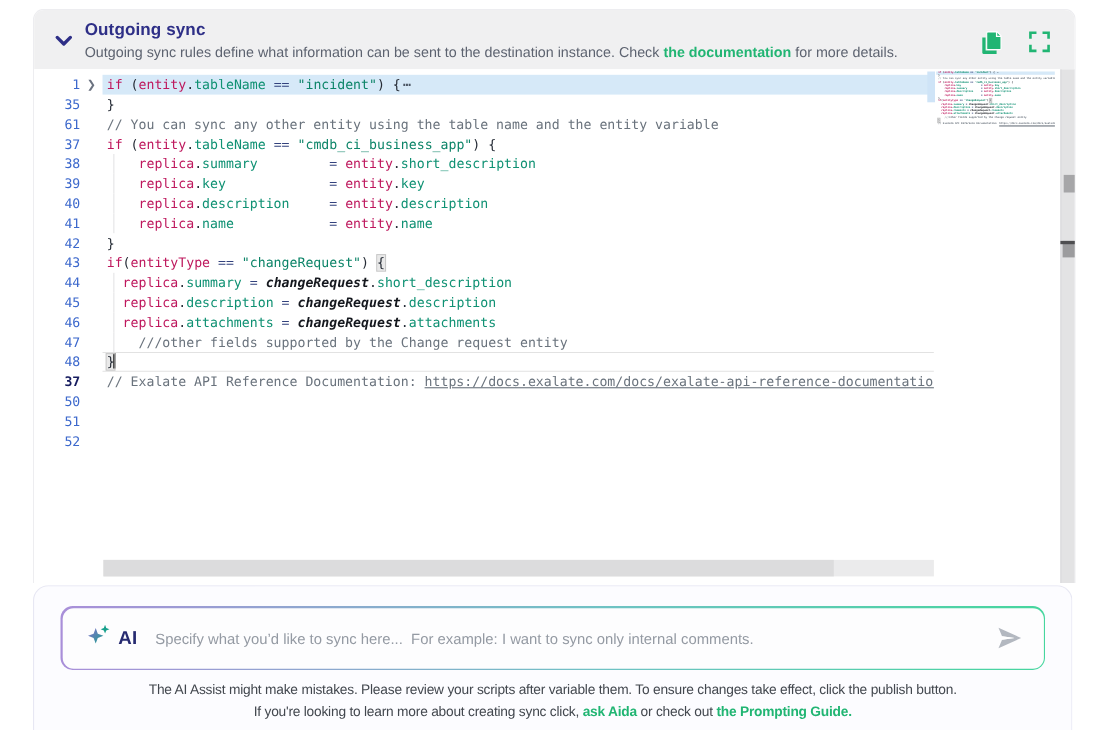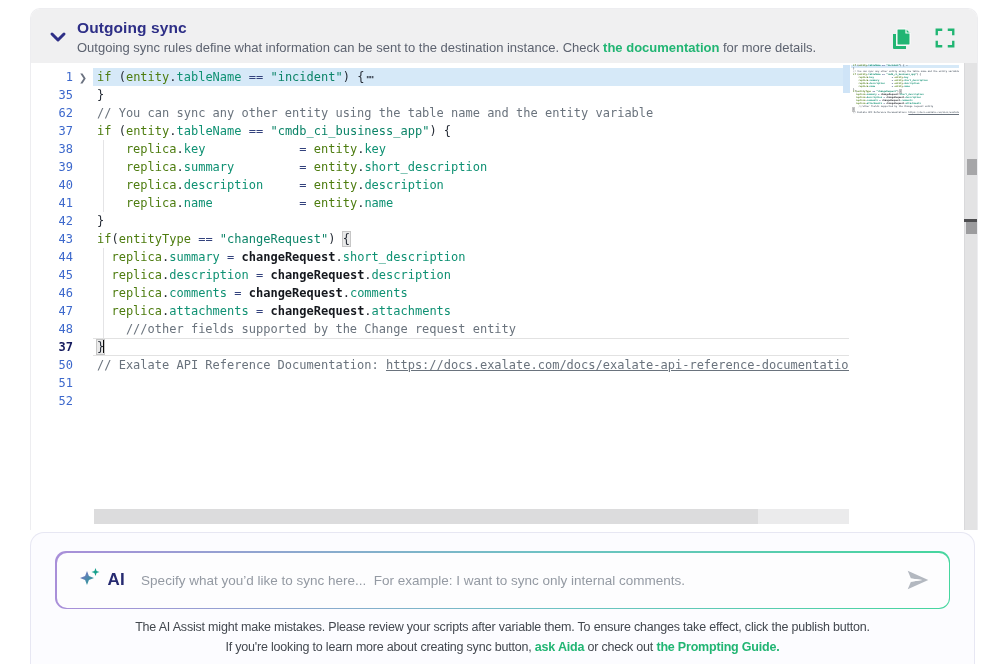--- a/index.html
+++ b/index.html
@@ -22,26 +22,26 @@
   .gutter { position:absolute; left:0; top:0; bottom:0; width:62px; padding-top:5px; background:#fff; }
   .gutter-row { height:18px; display:flex; align-items:center; }
   .line-num { width:42px; text-align:right; font:12px/18px "DejaVu Sans Mono", monospace; color:#3c68cc; }
   .line-num.active { color:#161c5f; font-weight:700; }
   .fold-col { width:20px; text-align:center; font-size:10px; color:#6b7280; cursor:pointer; }
   .code-area { position:absolute; left:62px; top:0; width:756px; bottom:0; overflow:hidden; padding-top:5px; }
   .code-row { position:relative; height:18px; font:12px/18px "DejaVu Sans Mono", monospace; color:#262c36; white-space:pre; padding-left:4px; }
   .code-row.hl { background:#d6e9f8; }
   .code-row.cur { box-shadow: inset 0 1px 0 #e2e2e2, inset 0 -1px 0 #e2e2e2; }
   .code-row.guide::before { content:""; position:absolute; left:10px; top:0; bottom:0; border-left:1px solid #e4e4e6; }
-  .tk-k { color:#4d7c0f; }
+  .tk-k { color:#be185d; }
   .tk-p { color:#0f9173; }
   .tk-s { color:#0c8468; }
   .tk-o { color:#33427d; }
   .tk-b { color:#262c36; }
-  .tk-d { color:#15181e; font-weight:600; }
+  .tk-d { color:#15181e; font-weight:600;font-style:italic; }
   .tk-c { color:#6a737d; }
   .tk-u { color:#6a737d; text-decoration:underline; cursor:pointer; }
   .tk-m { color:#262c36; background:#e9e9e9; outline:1px solid #c6c6c6; }
   .fold-dots { color:#4b5563; font-weight:700; margin-left:2px; }
   .cursor { display:inline-block; width:1.5px; height:14px; background:#0a0a0a; vertical-align:-2px; margin-left:-1px; }
 
   
   .reveal-bar { position:absolute; left:812px; top:2px; width:7px; height:28px; background:#cfe4f7; }
 
   
@@ -120,21 +120,21 @@
       <div class="gutter" style="padding-top: 5px;">
           <div class="gutter-row">
             <span class="line-num">1</span>
             <span class="fold-col">❯</span>
           </div>
           <div class="gutter-row">
             <span class="line-num">35</span>
             <span class="fold-col"></span>
           </div>
           <div class="gutter-row">
-            <span class="line-num">62</span>
+            <span class="line-num">61</span>
             <span class="fold-col"></span>
           </div>
           <div class="gutter-row">
             <span class="line-num">37</span>
             <span class="fold-col"></span>
           </div>
           <div class="gutter-row">
             <span class="line-num">38</span>
             <span class="fold-col"></span>
           </div>
@@ -193,29 +193,28 @@
           <div class="gutter-row">
             <span class="line-num">52</span>
             <span class="fold-col"></span>
           </div>
         </div>
       <div class="code-area">
           <div class="code-row hl"><span class="tk-k">if</span><span class="tk-b"> (</span><span class="tk-k">entity</span><span class="tk-b">.</span><span class="tk-p">tableName</span><span class="tk-o"> == </span><span class="tk-s">"incident"</span><span class="tk-b">) {</span><span class="fold-dots">⋯</span></div>
           <div class="code-row"><span class="tk-b">}</span></div>
           <div class="code-row"><span class="tk-c">// You can sync any other entity using the table name and the entity variable</span></div>
           <div class="code-row"><span class="tk-k">if</span><span class="tk-b"> (</span><span class="tk-k">entity</span><span class="tk-b">.</span><span class="tk-p">tableName</span><span class="tk-o"> == </span><span class="tk-s">"cmdb_ci_business_app"</span><span class="tk-b">) {</span></div>
+          <div class="code-row guide"><span class="tk-k">    replica</span><span class="tk-b">.</span><span class="tk-p">summary</span><span class="tk-o">         = </span><span class="tk-k">entity</span><span class="tk-b">.</span><span class="tk-p">short_description</span></div>
           <div class="code-row guide"><span class="tk-k">    replica</span><span class="tk-b">.</span><span class="tk-p">key</span><span class="tk-o">             = </span><span class="tk-k">entity</span><span class="tk-b">.</span><span class="tk-p">key</span></div>
-          <div class="code-row guide"><span class="tk-k">    replica</span><span class="tk-b">.</span><span class="tk-p">summary</span><span class="tk-o">         = </span><span class="tk-k">entity</span><span class="tk-b">.</span><span class="tk-p">short_description</span></div>
           <div class="code-row guide"><span class="tk-k">    replica</span><span class="tk-b">.</span><span class="tk-p">description</span><span class="tk-o">     = </span><span class="tk-k">entity</span><span class="tk-b">.</span><span class="tk-p">description</span></div>
           <div class="code-row guide"><span class="tk-k">    replica</span><span class="tk-b">.</span><span class="tk-p">name</span><span class="tk-o">            = </span><span class="tk-k">entity</span><span class="tk-b">.</span><span class="tk-p">name</span></div>
           <div class="code-row"><span class="tk-b">}</span></div>
           <div class="code-row"><span class="tk-k">if</span><span class="tk-b">(</span><span class="tk-k">entityType</span><span class="tk-o"> == </span><span class="tk-s">"changeRequest"</span><span class="tk-b">) </span><span class="tk-m">{</span></div>
           <div class="code-row guide"><span class="tk-k">  replica</span><span class="tk-b">.</span><span class="tk-p">summary</span><span class="tk-o"> = </span><span class="tk-d">changeRequest</span><span class="tk-b">.</span><span class="tk-p">short_description</span></div>
           <div class="code-row guide"><span class="tk-k">  replica</span><span class="tk-b">.</span><span class="tk-p">description</span><span class="tk-o"> = </span><span class="tk-d">changeRequest</span><span class="tk-b">.</span><span class="tk-p">description</span></div>
-          <div class="code-row guide"><span class="tk-k">  replica</span><span class="tk-b">.</span><span class="tk-p">comments</span><span class="tk-o"> = </span><span class="tk-d">changeRequest</span><span class="tk-b">.</span><span class="tk-p">comments</span></div>
           <div class="code-row guide"><span class="tk-k">  replica</span><span class="tk-b">.</span><span class="tk-p">attachments</span><span class="tk-o"> = </span><span class="tk-d">changeRequest</span><span class="tk-b">.</span><span class="tk-p">attachments</span></div>
           <div class="code-row guide"><span class="tk-c">    ///other fields supported by the Change request entity</span></div>
           <div class="code-row cur"><span class="tk-m">}</span><span class="cursor"></span></div>
           <div class="code-row"><span class="tk-c">// Exalate API Reference Documentation: </span><span class="tk-u">https://docs.exalate.com/docs/exalate-api-reference-documentation</span></div>
           <div class="code-row"></div>
           <div class="code-row"></div>
         </div>
       <div class="reveal-bar"></div>
       <div class="minimap">
         <div class="minimap-content"><div class="code-row hl"><span class="tk-k">if</span><span class="tk-b"> (</span><span class="tk-k">entity</span><span class="tk-b">.</span><span class="tk-p">tableName</span><span class="tk-o"> == </span><span class="tk-s">"incident"</span><span class="tk-b">) {</span><span class="fold-dots">⋯</span></div><div class="code-row"><span class="tk-b">}</span></div><div class="code-row"><span class="tk-c">// You can sync any other entity using the table name and the entity variable</span></div><div class="code-row"><span class="tk-k">if</span><span class="tk-b"> (</span><span class="tk-k">entity</span><span class="tk-b">.</span><span class="tk-p">tableName</span><span class="tk-o"> == </span><span class="tk-s">"cmdb_ci_business_app"</span><span class="tk-b">) {</span></div><div class="code-row guide"><span class="tk-k">    replica</span><span class="tk-b">.</span><span class="tk-p">key</span><span class="tk-o">             = </span><span class="tk-k">entity</span><span class="tk-b">.</span><span class="tk-p">key</span></div><div class="code-row guide"><span class="tk-k">    replica</span><span class="tk-b">.</span><span class="tk-p">summary</span><span class="tk-o">         = </span><span class="tk-k">entity</span><span class="tk-b">.</span><span class="tk-p">short_description</span></div><div class="code-row guide"><span class="tk-k">    replica</span><span class="tk-b">.</span><span class="tk-p">description</span><span class="tk-o">     = </span><span class="tk-k">entity</span><span class="tk-b">.</span><span class="tk-p">description</span></div><div class="code-row guide"><span class="tk-k">    replica</span><span class="tk-b">.</span><span class="tk-p">name</span><span class="tk-o">            = </span><span class="tk-k">entity</span><span class="tk-b">.</span><span class="tk-p">name</span></div><div class="code-row"><span class="tk-b">}</span></div><div class="code-row"><span class="tk-k">if</span><span class="tk-b">(</span><span class="tk-k">entityType</span><span class="tk-o"> == </span><span class="tk-s">"changeRequest"</span><span class="tk-b">) </span><span class="tk-m">{</span></div><div class="code-row guide"><span class="tk-k">  replica</span><span class="tk-b">.</span><span class="tk-p">summary</span><span class="tk-o"> = </span><span class="tk-d">changeRequest</span><span class="tk-b">.</span><span class="tk-p">short_description</span></div><div class="code-row guide"><span class="tk-k">  replica</span><span class="tk-b">.</span><span class="tk-p">description</span><span class="tk-o"> = </span><span class="tk-d">changeRequest</span><span class="tk-b">.</span><span class="tk-p">description</span></div><div class="code-row guide"><span class="tk-k">  replica</span><span class="tk-b">.</span><span class="tk-p">comments</span><span class="tk-o"> = </span><span class="tk-d">changeRequest</span><span class="tk-b">.</span><span class="tk-p">comments</span></div><div class="code-row guide"><span class="tk-k">  replica</span><span class="tk-b">.</span><span class="tk-p">attachments</span><span class="tk-o"> = </span><span class="tk-d">changeRequest</span><span class="tk-b">.</span><span class="tk-p">attachments</span></div><div class="code-row guide"><span class="tk-c">    ///other fields supported by the Change request entity</span></div><div class="code-row cur"><span class="tk-m">}</span></div><div class="code-row"><span class="tk-c">// Exalate API Reference Documentation: </span><span class="tk-u">https://docs.exalate.com/docs/exalate-api-reference-documentation</span></div><div class="code-row"></div><div class="code-row"></div></div>
@@ -254,17 +253,17 @@
             <svg width="26" height="26" viewBox="0 0 24 24">
               <path d="M2.5 20.5l19-8.5-19-8.5 3 7 10.5 1.5-10.5 1.5z" fill="#b3b8c0"></path>
               <path d="M5.5 10.5l10.5 1.5-10.5 1.5z" fill="#ffffff"></path>
             </svg>
           </span>
         </button>
       </div>
     </div>
     <div class="ai-footer">The AI Assist might make mistakes. Please review your scripts after variable them. To ensure changes take effect, click the publish button.</div>
     <div class="ai-footer2">
-      <span>If you're looking to learn more about creating sync button, </span><span class="green-link">ask Aida</span><span> or check out </span><span class="green-link">the Prompting Guide.</span>
+      <span>If you're looking to learn more about creating sync click, </span><span class="green-link">ask Aida</span><span> or check out </span><span class="green-link">the Prompting Guide.</span>
     </div>
   </div>
 
 </div>
 
 </body></html>

